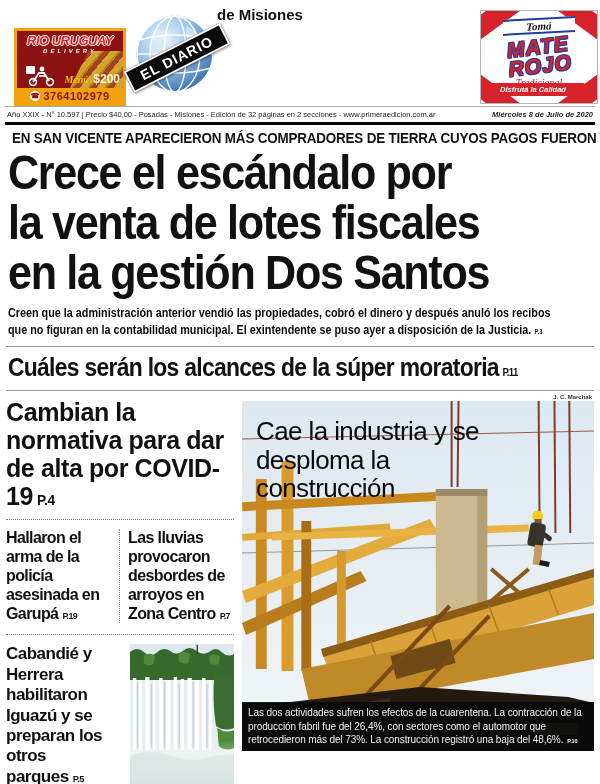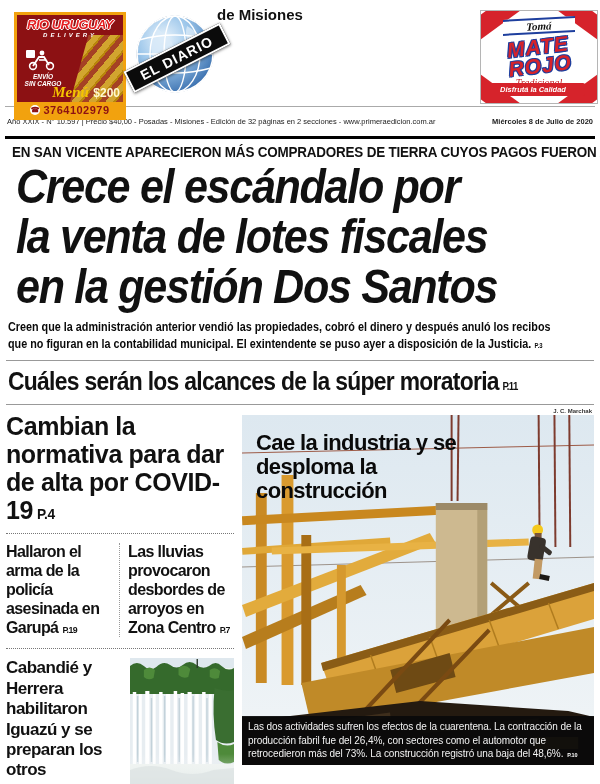--- a/index.html
+++ b/index.html
@@ -1,35 +1,35 @@
 <!DOCTYPE html>
 <html><head>
 <meta charset="utf-8">
 <style>
   html,body{margin:0;padding:0;background:#888;}
   .page{width:600px;height:784px;background:#fff;position:relative;overflow:hidden;
         font-family:"Liberation Sans",sans-serif;color:#111;margin:0 auto;}
   
   .header{position:relative;height:106px;}
   
-  .rio{position:absolute;left:14px;top:12px;width:112px;height:108px;background:#8c1113;
+  .rio{position:absolute;left:14px;top:28px;width:112px;height:78px;background:#8c1113;
        border:3px solid #f2a20e;box-sizing:border-box;overflow:hidden;}
   .rio-food{position:absolute;right:0;top:20px;bottom:15px;width:50%;
        background:repeating-linear-gradient(130deg,#e9c65245 0 5px,#d2a52f 5px 11px,#b8860b 11px 13px);
        clip-path:polygon(35% 0,100% 0,100% 100%,0 100%);}
   .rio-title{position:relative;text-align:center;font-weight:bold;font-style:italic;font-size:13px;
        letter-spacing:-0.5px;color:#e41e20;margin-top:2px;z-index:2;
        text-shadow:-1px 0 #fff,1px 0 #fff,0 -1px #fff,0 1px #fff;}
   .rio-del{position:relative;text-align:center;color:#fff;font-size:6px;font-weight:bold;font-style:italic;
        letter-spacing:3px;z-index:2;}
   .rio-scooter{position:absolute;left:8px;top:32px;z-index:2;}
   .rio-envio{position:absolute;left:4px;top:58px;width:44px;text-align:center;color:#fff;
        font-size:6.5px;font-weight:bold;font-style:italic;line-height:1.15;z-index:2;}
   .rio-menu{position:absolute;right:3px;bottom:16px;z-index:2;white-space:nowrap;}
-  .rio-menu .mw{font-family:"Liberation Serif",serif;font-style:italic;font-weight:bold;color:#f5c400;font-size:15px;}
+  .rio-menu .mw{font-family:"Liberation Serif",serif;font-style:italic;font-weight:bold;color:#f5c400;font-size:10px;}
   .rio-menu .mp{color:#fff8d0;font-weight:bold;font-size:12px;}
   .rio-phone{position:absolute;left:0;right:0;bottom:0;height:15px;background:#f2a20e;z-index:2;
        display:flex;align-items:center;justify-content:center;gap:3px;
        color:#8c1113;font-weight:bold;font-size:11px;letter-spacing:0.5px;text-align:center;}
   .wa{width:10px;height:10px;border-radius:50%;background:#fff;color:#8c1113;font-size:7px;
        display:flex;align-items:center;justify-content:center;line-height:1;}
   
   .logo{position:absolute;left:135px;top:4px;width:345px;height:100px;}
   .globe{position:absolute;left:0;top:10px;}
   .ribbon{position:absolute;left:-12px;top:42px;transform:rotate(-27deg);background:#0b0b0b;
@@ -52,26 +52,26 @@
        font-family:"Liberation Serif",serif;font-style:italic;font-weight:bold;font-size:11px;color:#111;}
   .mate-brand{position:relative;text-align:center;transform:rotate(-7deg);margin-top:3px;
        font-weight:bold;font-style:italic;font-size:21px;line-height:.92;color:#d6232b;letter-spacing:1px;
        text-shadow:-1px -1px 0 #1e3f9e,1px -1px 0 #1e3f9e,-1px 1px 0 #1e3f9e,1px 1px 0 #1e3f9e;}
   .mate-trad{position:relative;text-align:center;font-family:"Liberation Serif",serif;font-style:italic;
        color:#c32026;font-size:10px;margin-top:1px;}
   .mate-slogan{position:absolute;left:0;right:12px;bottom:7px;background:#d6232b;color:#fff;
        text-align:center;font-size:7.5px;font-weight:bold;font-style:italic;padding:2px 0;border-radius:2px;}
   
   .infobar{margin:0 5px;border-top:1px solid #aaa;border-bottom:3px solid #000;
-       display:flex;justify-content:space-between;align-items:center;padding:10px 2px;font-size:7.5px;color:#222;}
-  .infobar .right{font-weight:bold;}
+       display:flex;justify-content:space-between;align-items:center;padding:3px 2px;font-size:7.5px;color:#222;}
+  .infobar .right{font-weight:bold;font-style:italic;}
   
   .kicker{margin:5px 0 0;text-align:center;font-weight:bold;font-size:14px;letter-spacing:-0.2px;
        transform:scaleX(.96);white-space:nowrap;}
-  .headline{padding:2px 16px 0;font-style:italic;}
+  .headline{padding:2px 8px 0;}
   .hl-line{font-weight:bold;font-size:49px;line-height:1.02;letter-spacing:-1.5px;white-space:nowrap;
        transform:scaleX(.88);transform-origin:0 50%;}
   .deck{padding:6px 8px 7px;}
   .deck-line{font-weight:bold;font-size:13.5px;line-height:1.3;white-space:nowrap;
        transform:scaleX(.80);transform-origin:0 50%;color:#0a0a0a;}
   .pref{font-size:.55em;font-weight:bold;margin-left:4px;}
   .rule{border:none;border-top:1px solid #999;margin:0 6px;}
   .moratoria{padding:5px 8px 7px;}
   .moratoria-inner{font-weight:bold;font-size:26px;letter-spacing:-0.8px;white-space:nowrap;
        transform:scaleX(.88);transform-origin:0 50%;}
@@ -87,21 +87,21 @@
   .subcol:first-child{border-right:1px dotted #999;padding-right:6px;}
   .subcol:last-child{padding-left:8px;}
   .cabandie{display:flex;padding:9px 0 10px;border-bottom:1px dotted #777;gap:20px;}
   .cab-title{width:104px;flex:none;font-size:17px;font-weight:bold;letter-spacing:-0.5px;line-height:1.2;}
   .falls{flex:1;height:140px;overflow:hidden;}
   .falls svg{display:block;width:100%;height:100%;}
   
   .credit{text-align:right;font-size:6px;font-weight:bold;color:#333;margin:3px 2px 1px;}
   .photo{position:relative;height:350px;background:#e8eff4;overflow:hidden;}
   .photo svg{display:block;width:100%;height:100%;}
-  .photo-head{position:absolute;top:16px;left:14px;width:240px;font-size:22px;font-weight:bold;
+  .photo-head{position:absolute;top:16px;left:14px;width:240px;font-size:26px;font-weight:normal;
        letter-spacing:-0.6px;line-height:1.1;color:#0a0a0a;}
   .caption{position:absolute;left:0;right:0;bottom:0;background:rgba(10,10,10,.93);color:#f2f2f2;
        font-size:10px;line-height:1.32;padding:4px 6px 5px;letter-spacing:-0.1px;}
   .caption .pref{color:#fff;}
 </style>
 </head>
 <body>
 
 <div class="page">
 

